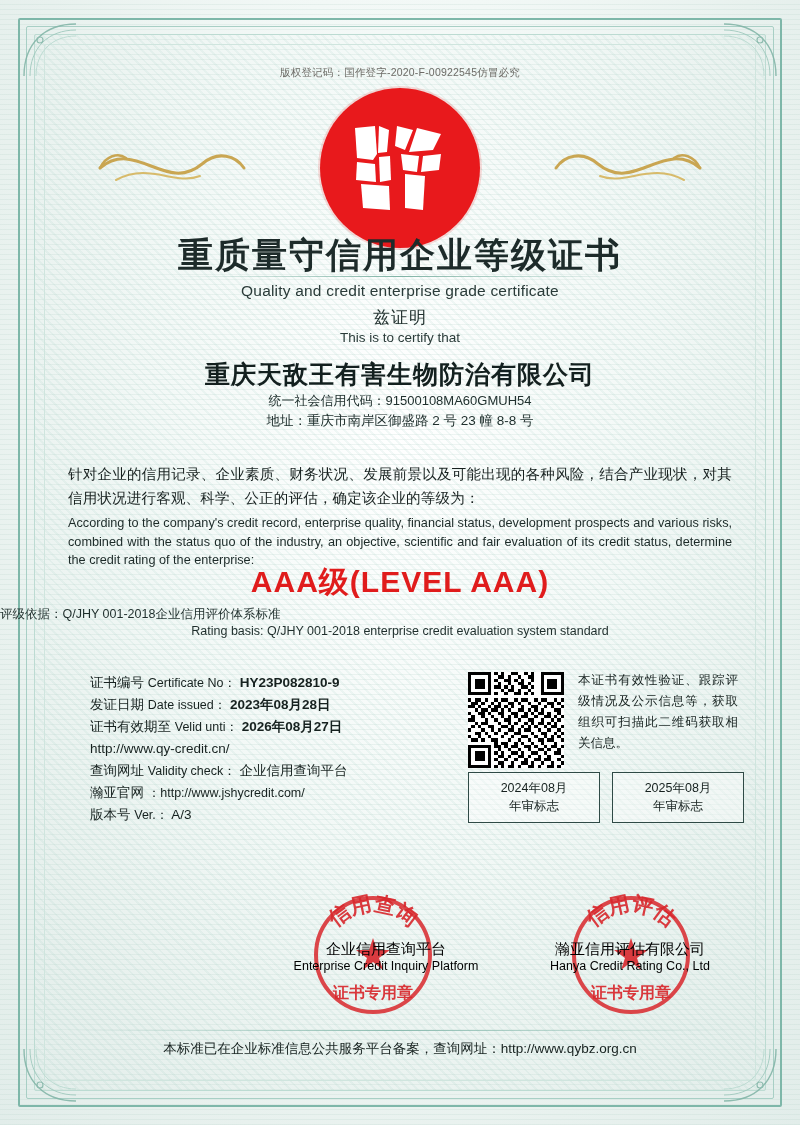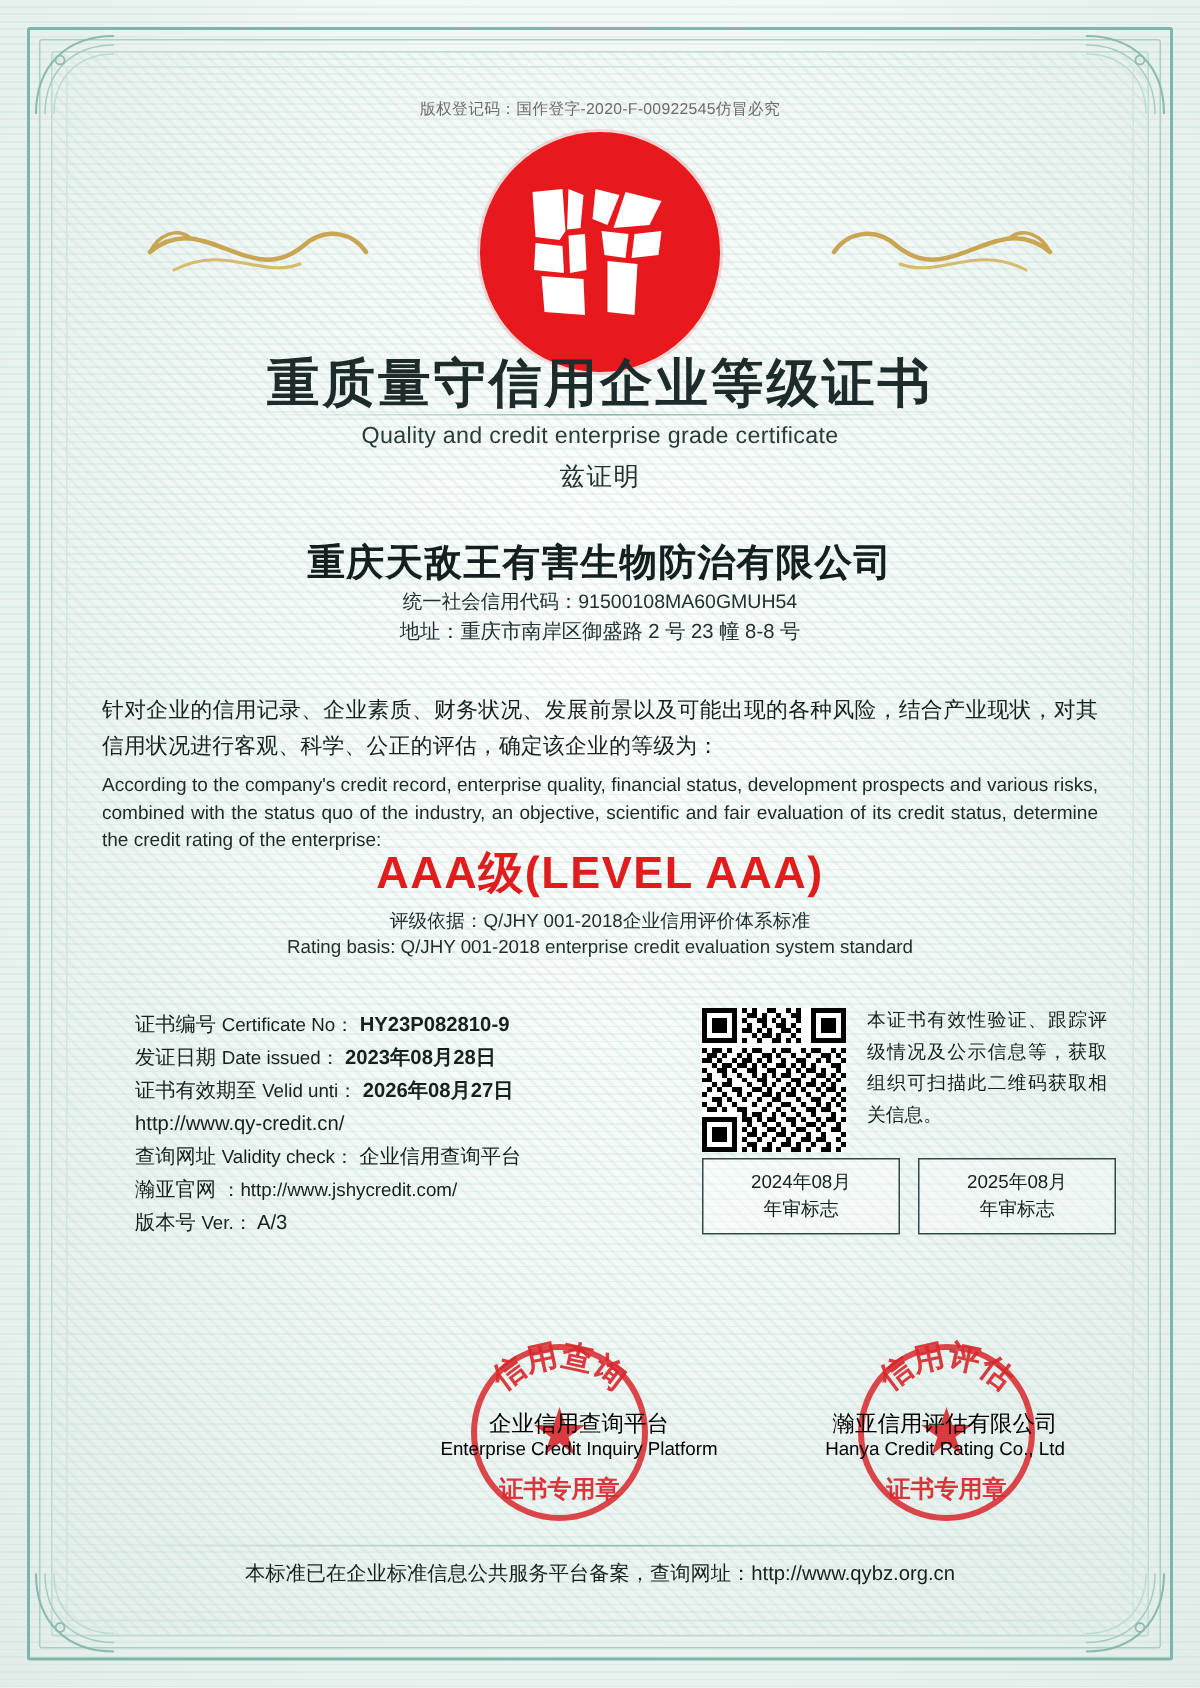--- a/index.html
+++ b/index.html
@@ -106,21 +106,21 @@
   .body-en{
     margin-top:4px;
     font-size:12.7px;line-height:18.5px;text-align:justify;color:#1c2a28;
   }
 
   .level{
     position:absolute;top:562px;left:0;right:0;text-align:center;
     font-size:30px;font-weight:bold;color:#e01c1c;letter-spacing:1px;
   }
   .basis-cn{
-    position:absolute;top:606px;left:0;right:0;text-align:center;
+    position:absolute;top:606px;left:0;right:0;
     font-size:12.5px;color:#1f2e2c;
   }
   .basis-en{
     position:absolute;top:624px;left:0;right:0;text-align:center;
     font-size:12.5px;color:#1f2e2c;
   }
 
   
   .details{
     position:absolute;top:672px;left:70px;width:380px;
@@ -254,20 +254,21 @@
         </g>
       </svg>
     </div>
   </div>
 
   <div class="rule r1"></div>
   <div class="title-cn">重质量守信用企业等级证书</div>
   <div class="title-en">Quality and credit enterprise grade certificate</div>
 
   <div class="certify-cn">兹证明</div>
+  <div class="certify-en">This is to certify that</div>
 
   <div class="company">重庆天敌王有害生物防治有限公司</div>
   <div class="credit-code">统一社会信用代码：91500108MA60GMUH54</div>
   <div class="addr">地址：重庆市南岸区御盛路 2 号 23 幢 8-8 号</div>
 
   <div class="body-block">
     <div class="body-cn">针对企业的信用记录、企业素质、财务状况、发展前景以及可能出现的各种风险，结合产业现状，对其信用状况进行客观、科学、公正的评估，确定该企业的等级为：</div>
     <div class="body-en">According to the company's credit record, enterprise quality, financial status, development prospects and various risks, combined with the status quo of the industry, an objective, scientific and fair evaluation of its credit status, determine the credit rating of the enterprise:</div>
   </div>
 

